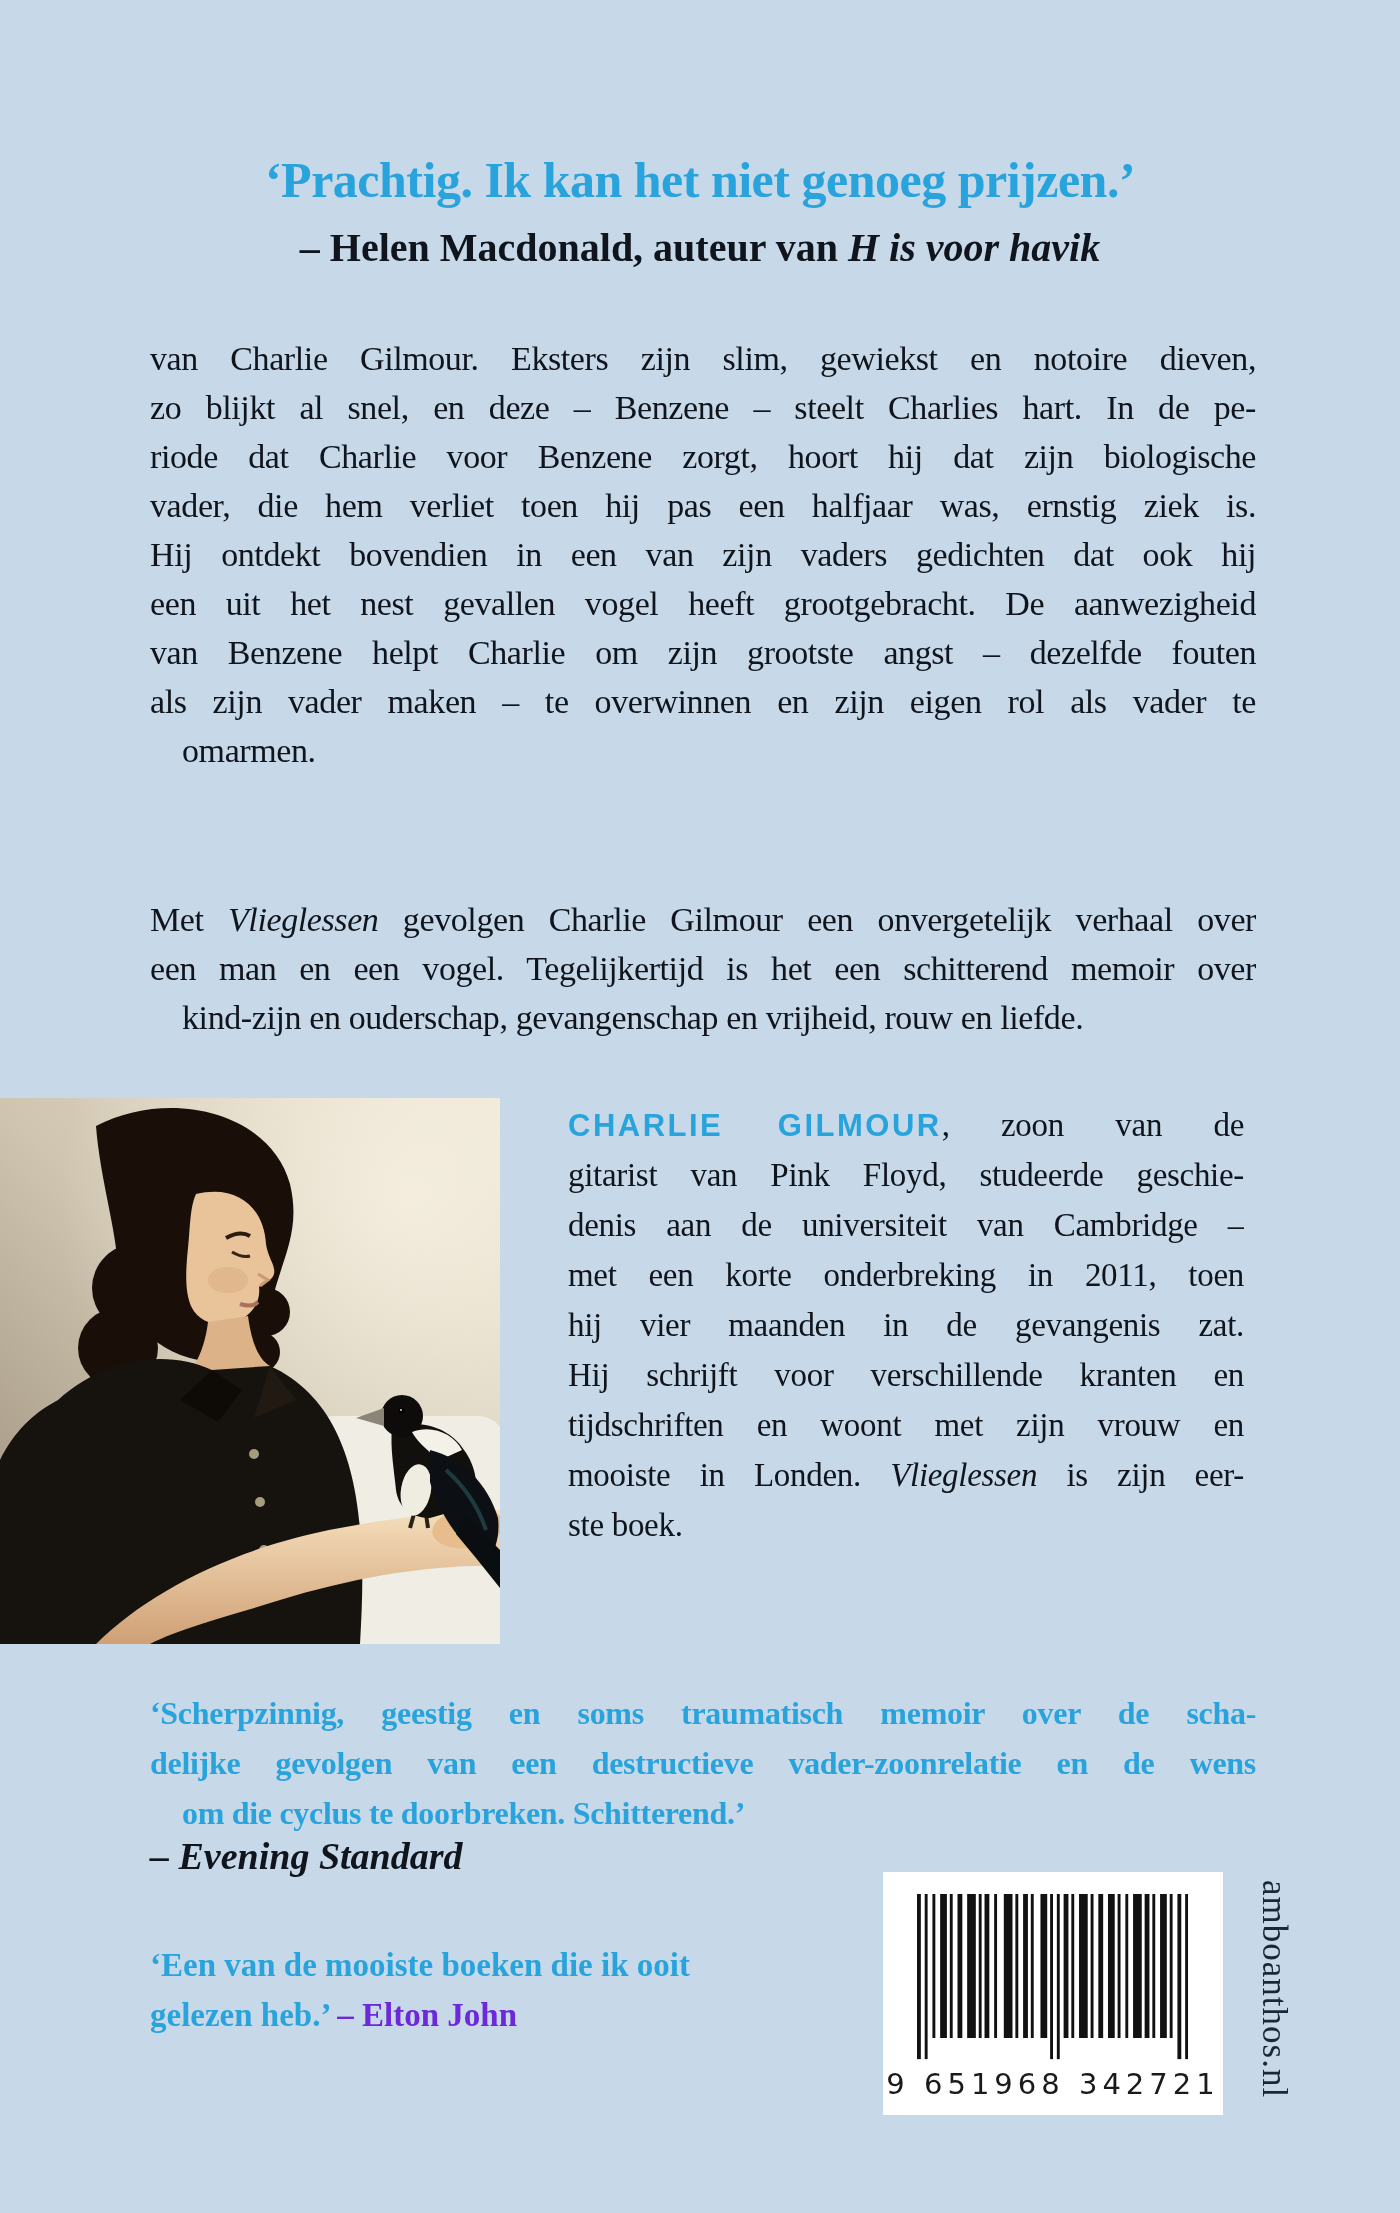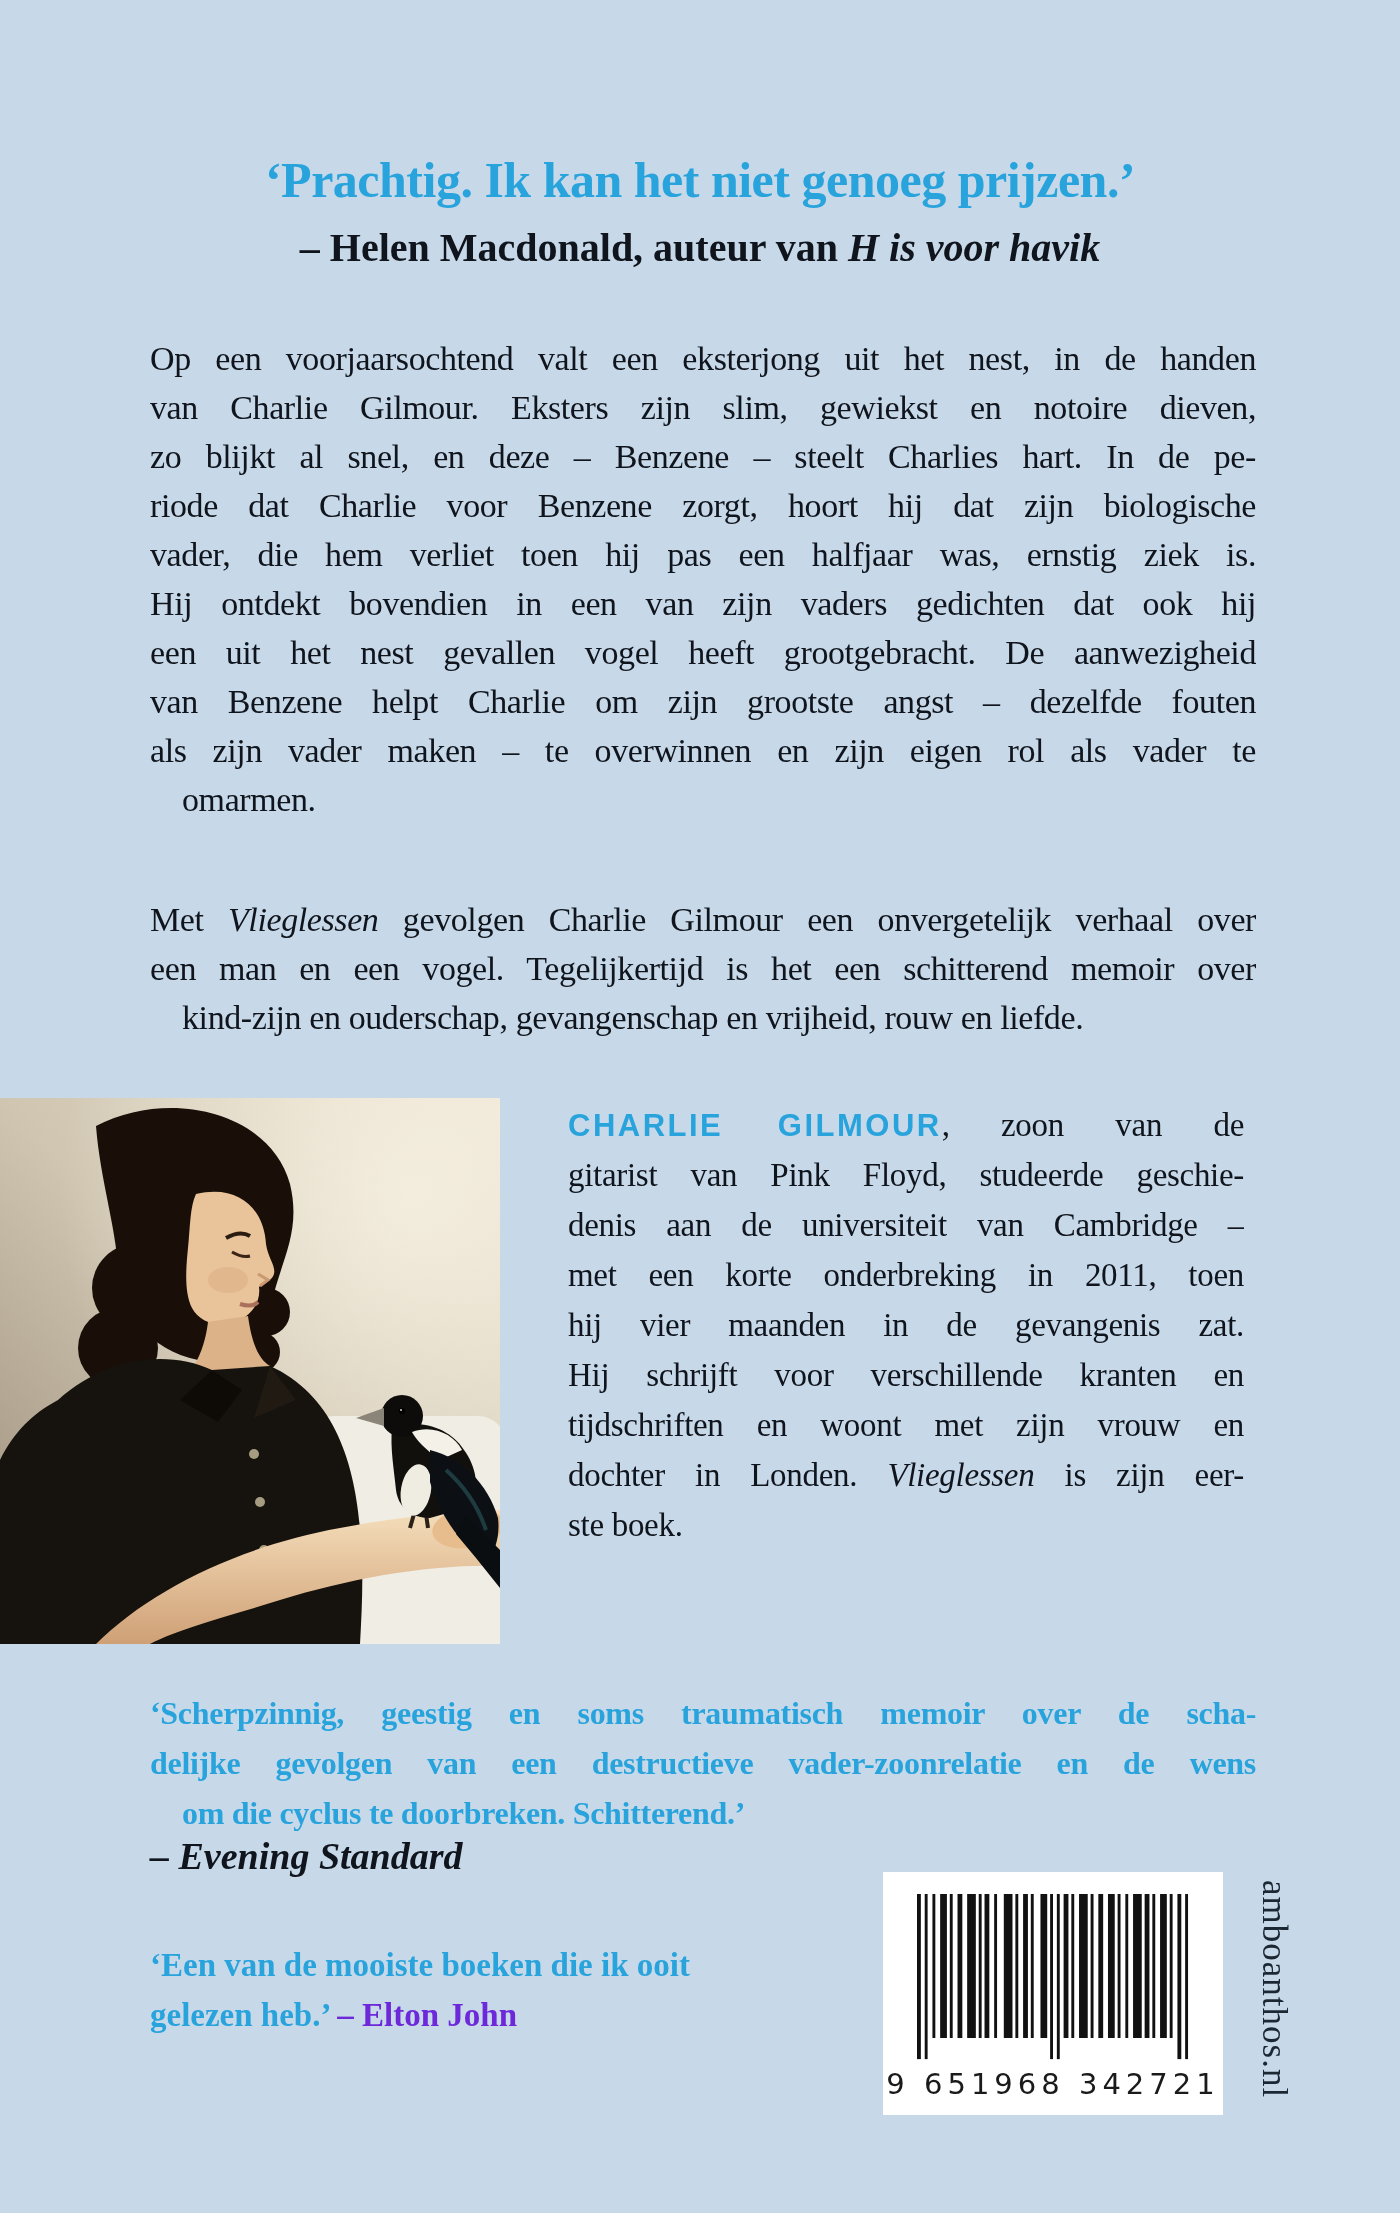--- a/index.html
+++ b/index.html
@@ -81,21 +81,20 @@
 </style>
 </head>
 <body>
 
 <div class="page">
 
   <div class="h-quote"><span>‘Prachtig. Ik kan het niet genoeg prijzen.’</span></div>
   <div class="h-attr"><span>– Helen Macdonald, auteur van </span><i>H is voor havik</i><span></span></div>
 
   <div class="block synopsis para1">
-      <div class="line"><span>Op een voorjaarsochtend valt een eksterjong uit het nest, in de handen</span></div>
       <div class="line"><span>van Charlie Gilmour. Eksters zijn slim, gewiekst en notoire dieven,</span></div>
       <div class="line"><span>zo blijkt al snel, en deze – Benzene – steelt Charlies hart. In de pe-</span></div>
       <div class="line"><span>riode dat Charlie voor Benzene zorgt, hoort hij dat zijn biologische</span></div>
       <div class="line"><span>vader, die hem verliet toen hij pas een halfjaar was, ernstig ziek is.</span></div>
       <div class="line"><span>Hij ontdekt bovendien in een van zijn vaders gedichten dat ook hij</span></div>
       <div class="line"><span>een uit het nest gevallen vogel heeft grootgebracht. De aanwezigheid</span></div>
       <div class="line"><span>van Benzene helpt Charlie om zijn grootste angst – dezelfde fouten</span></div>
       <div class="line"><span>als zijn vader maken – te overwinnen en zijn eigen rol als vader te</span></div>
       <div class="line last"><span>omarmen.</span></div>
     </div>
@@ -185,21 +184,21 @@
     <div class="line">
       <span class="bio-name"><span>CHARLIE GILMOUR</span></span><span><span>, zoon van de</span></span>
     </div>
     <div>
         <div class="line"><span>gitarist van Pink Floyd, studeerde geschie-</span></div>
         <div class="line"><span>denis aan de universiteit van Cambridge –</span></div>
         <div class="line"><span>met een korte onderbreking in 2011, toen</span></div>
         <div class="line"><span>hij vier maanden in de gevangenis zat.</span></div>
         <div class="line"><span>Hij schrijft voor verschillende kranten en</span></div>
         <div class="line"><span>tijdschriften en woont met zijn vrouw en</span></div>
-        <div class="line"><span>dochter in Londen. </span><i>Vlieglessen</i><span> is zijn eer-</span></div>
+        <div class="line"><span>mooiste in Londen. </span><i>Vlieglessen</i><span> is zijn eer-</span></div>
         <div class="line last"><span>ste boek.</span></div>
       </div>
   </div>
 
   <div class="block review1">
       <div class="line"><span>‘Scherpzinnig, geestig en soms traumatisch memoir over de scha-</span></div>
       <div class="line"><span>delijke gevolgen van een destructieve vader-zoonrelatie en de wens</span></div>
       <div class="line last"><span>om die cyclus te doorbreken. Schitterend.’</span></div>
     </div>
   <div class="review1-attr"><span>– Evening Standard</span></div>

